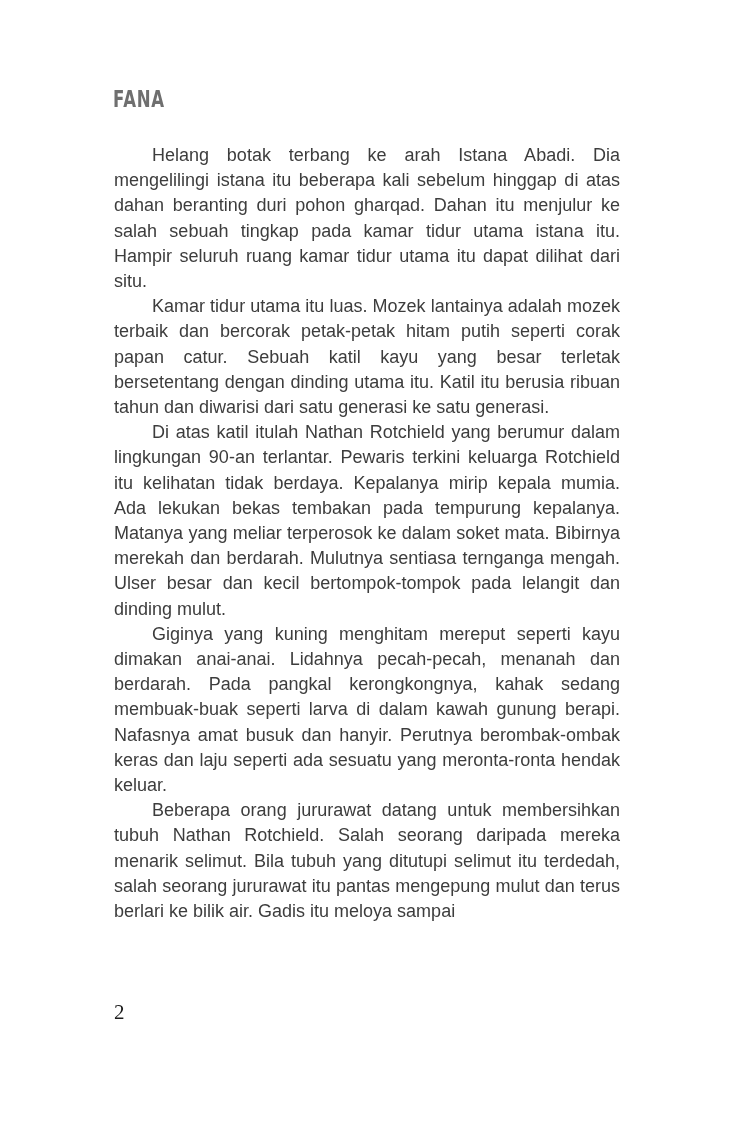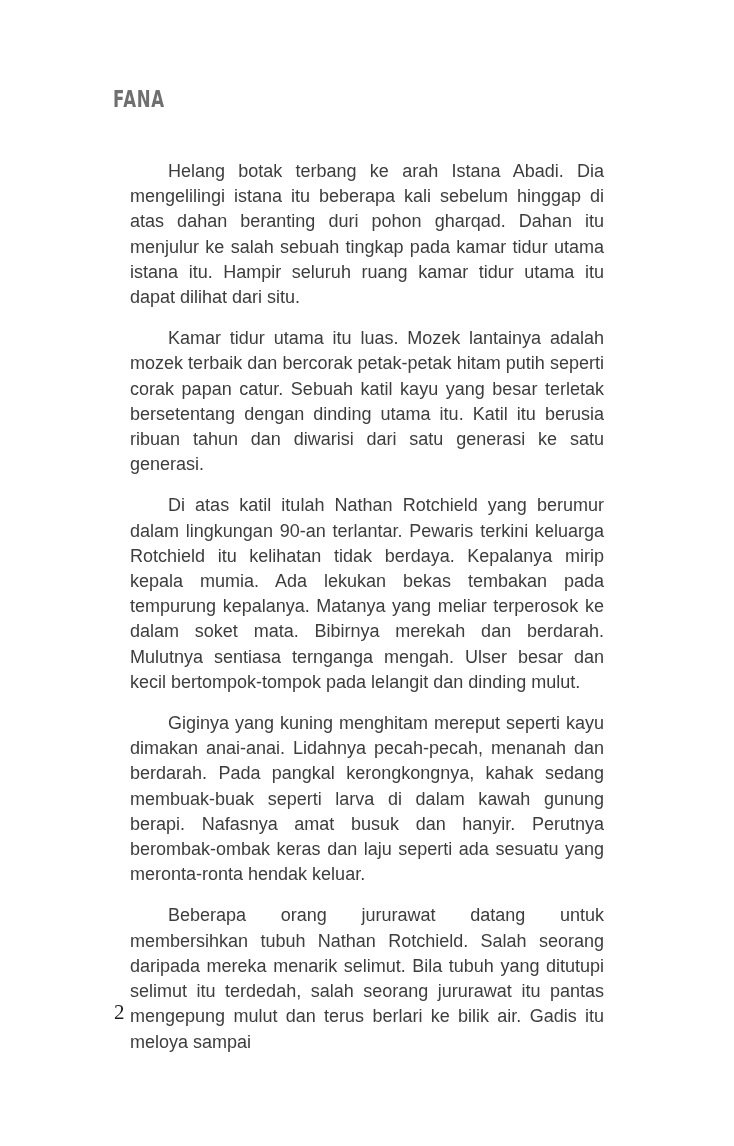--- a/index.html
+++ b/index.html
@@ -35,21 +35,21 @@
     left:114px;
     top:143px;
     width:506px;
     color:var(--body-text);
     font-size:18px;
     line-height:25.2px;
     text-align:justify;
     text-justify:inter-word;
   }
   .body-text p{
-    margin:16px;
+    margin:0;
     padding:0;
     text-indent:38px;
   }
   .page-number{
     position:absolute;
     left:114px;
     top:1000px;
     font-family:"Liberation Serif", serif;
     font-size:21px;
     color:var(--page-number);

